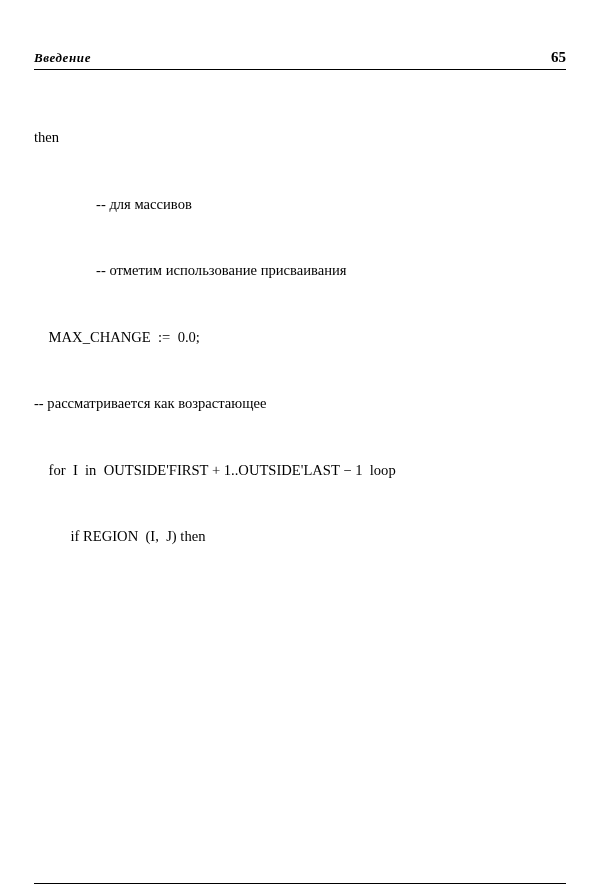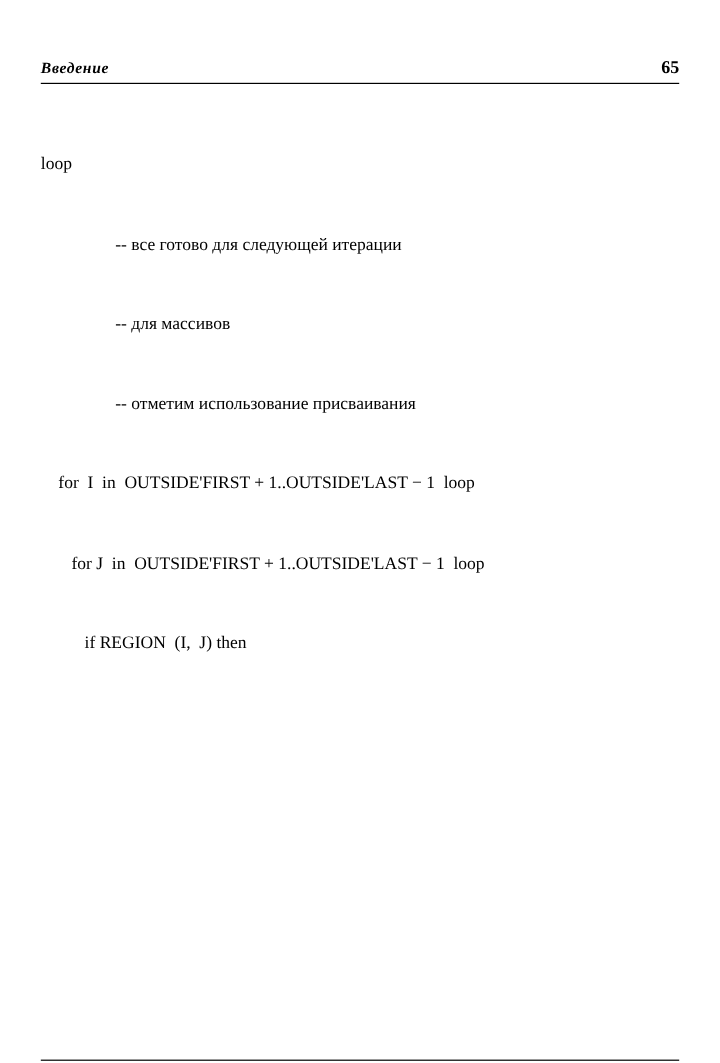--- a/index.html
+++ b/index.html
@@ -83,26 +83,26 @@
 
 <div class="page">
 
   <div class="header">
     <span class="chapter">Введение</span>
     <span class="folio">65</span>
   </div>
   <div class="rule"></div>
 
   <div class="listing">
-    <span class="ln">loop</span>
-    <span class="ln">                 -- все готово для следующей итерации</span>
+    <span class="ln">then</span>
     <span class="ln">                 -- для массивов</span>
     <span class="ln">                 -- отметим использование присваивания</span>
+    <span class="ln">    MAX_CHANGE  :=  0.0;</span>
+    <span class="ln">-- рассматривается как возрастающее</span>
     <span class="ln kw">    for  I  in  OUTSIDE'FIRST + 1..OUTSIDE'LAST − 1  loop</span>
-    <span class="ln kw">       for J  in  OUTSIDE'FIRST + 1..OUTSIDE'LAST − 1  loop</span>
     <span class="ln">          if REGION  (I,  J) then</span>
     
     
     
     
     
     
     
     
     <span class="ln"></span>

